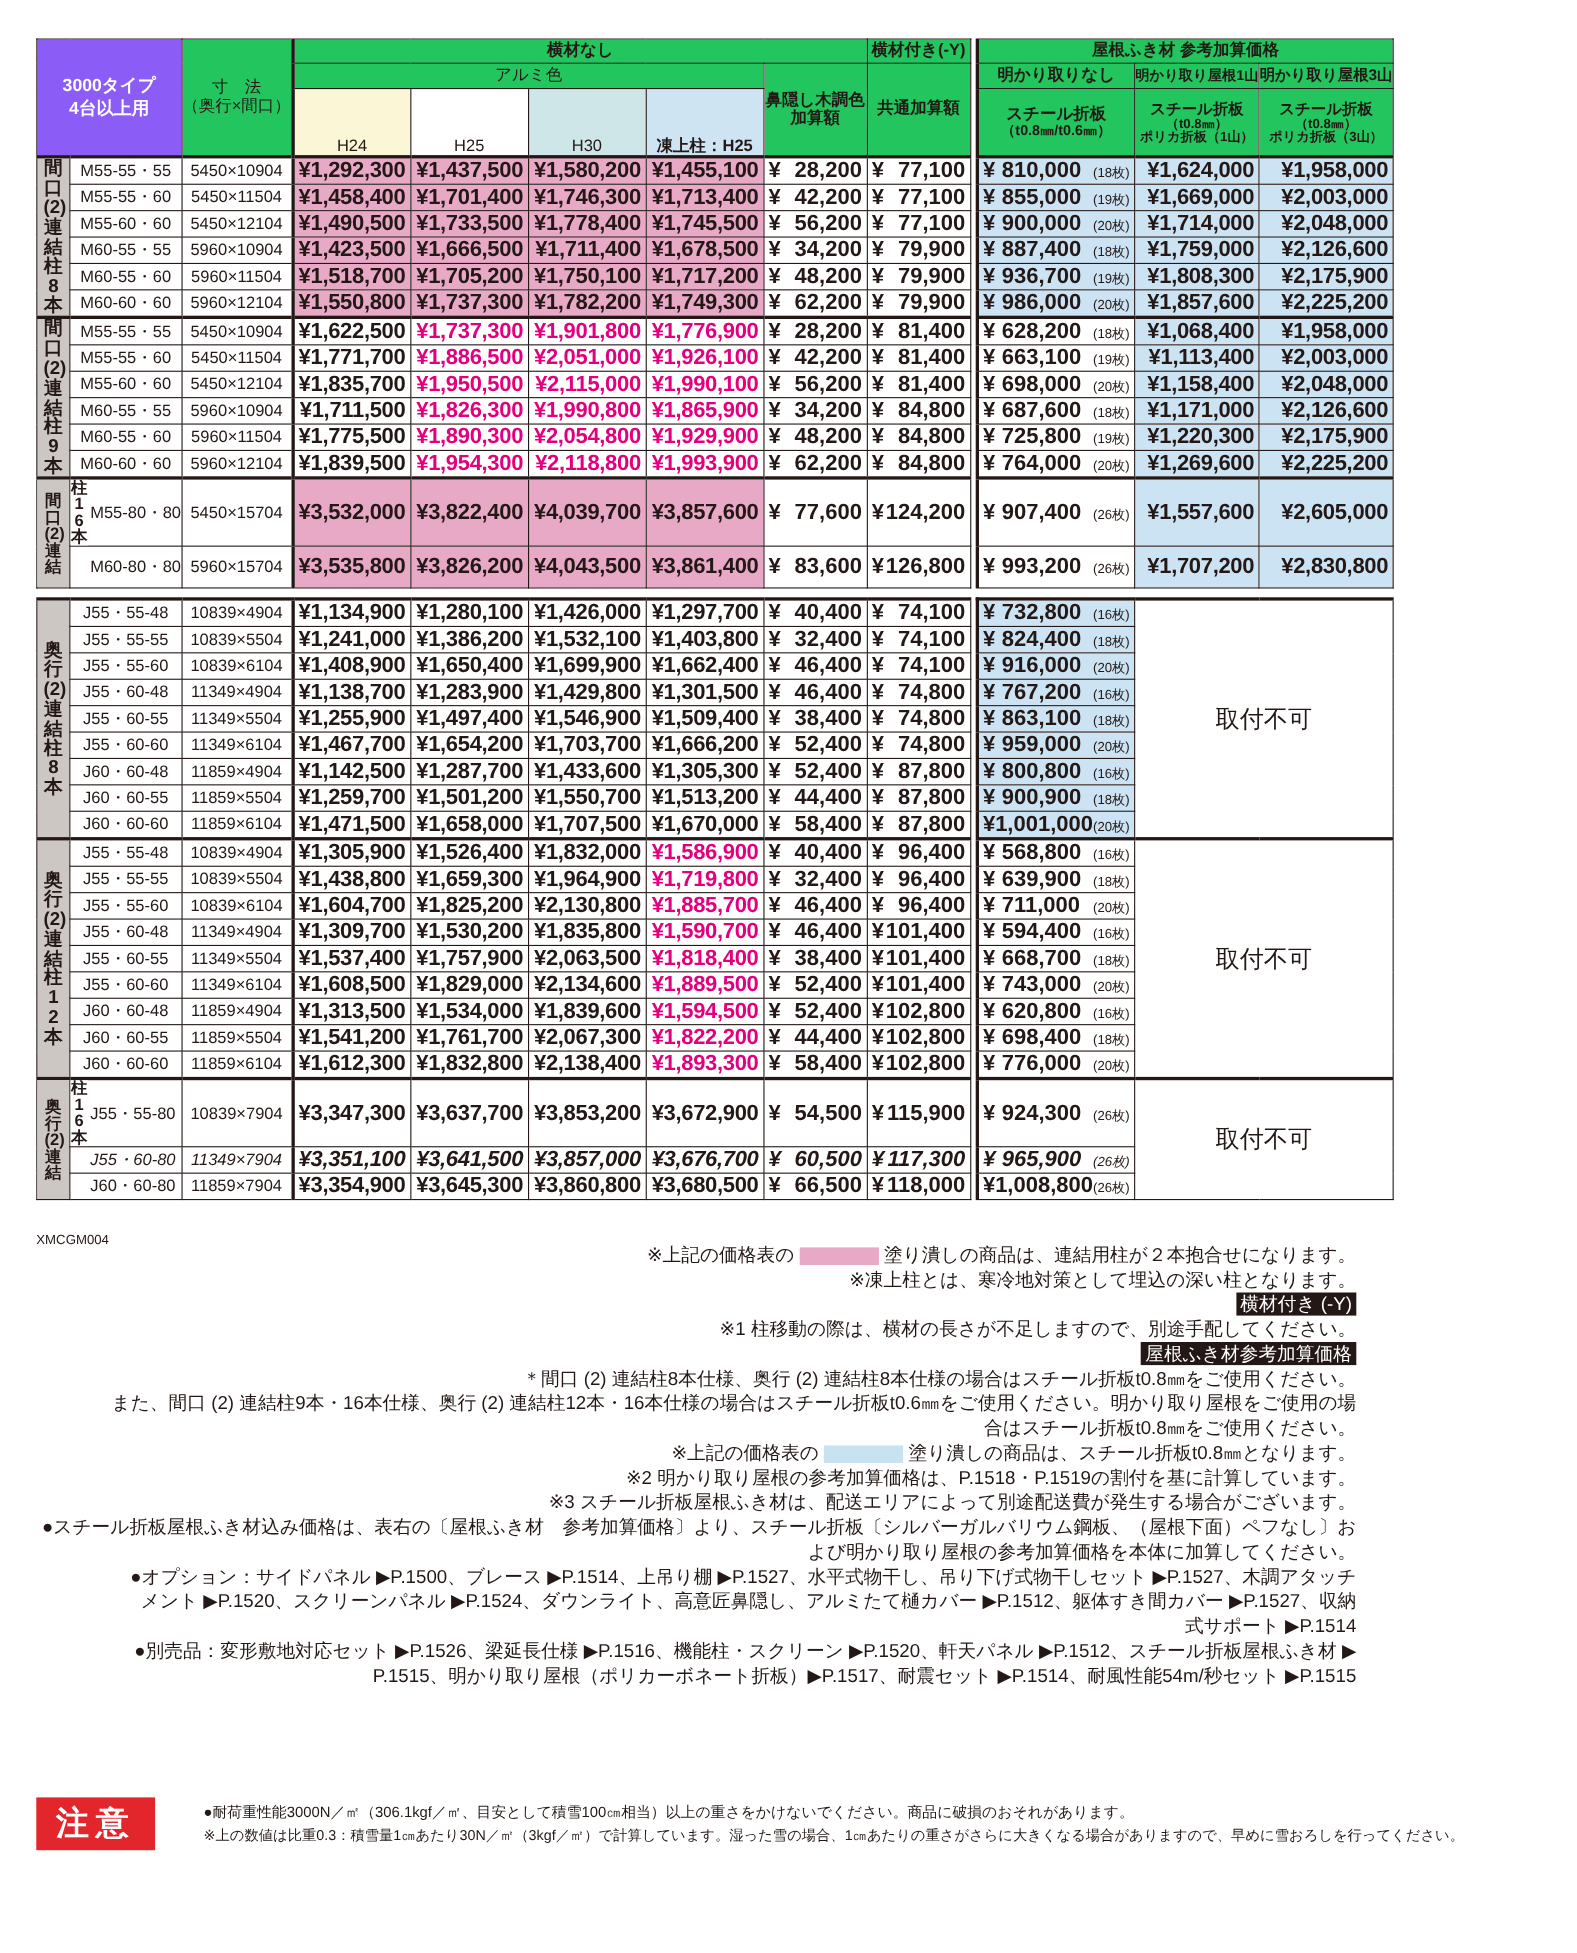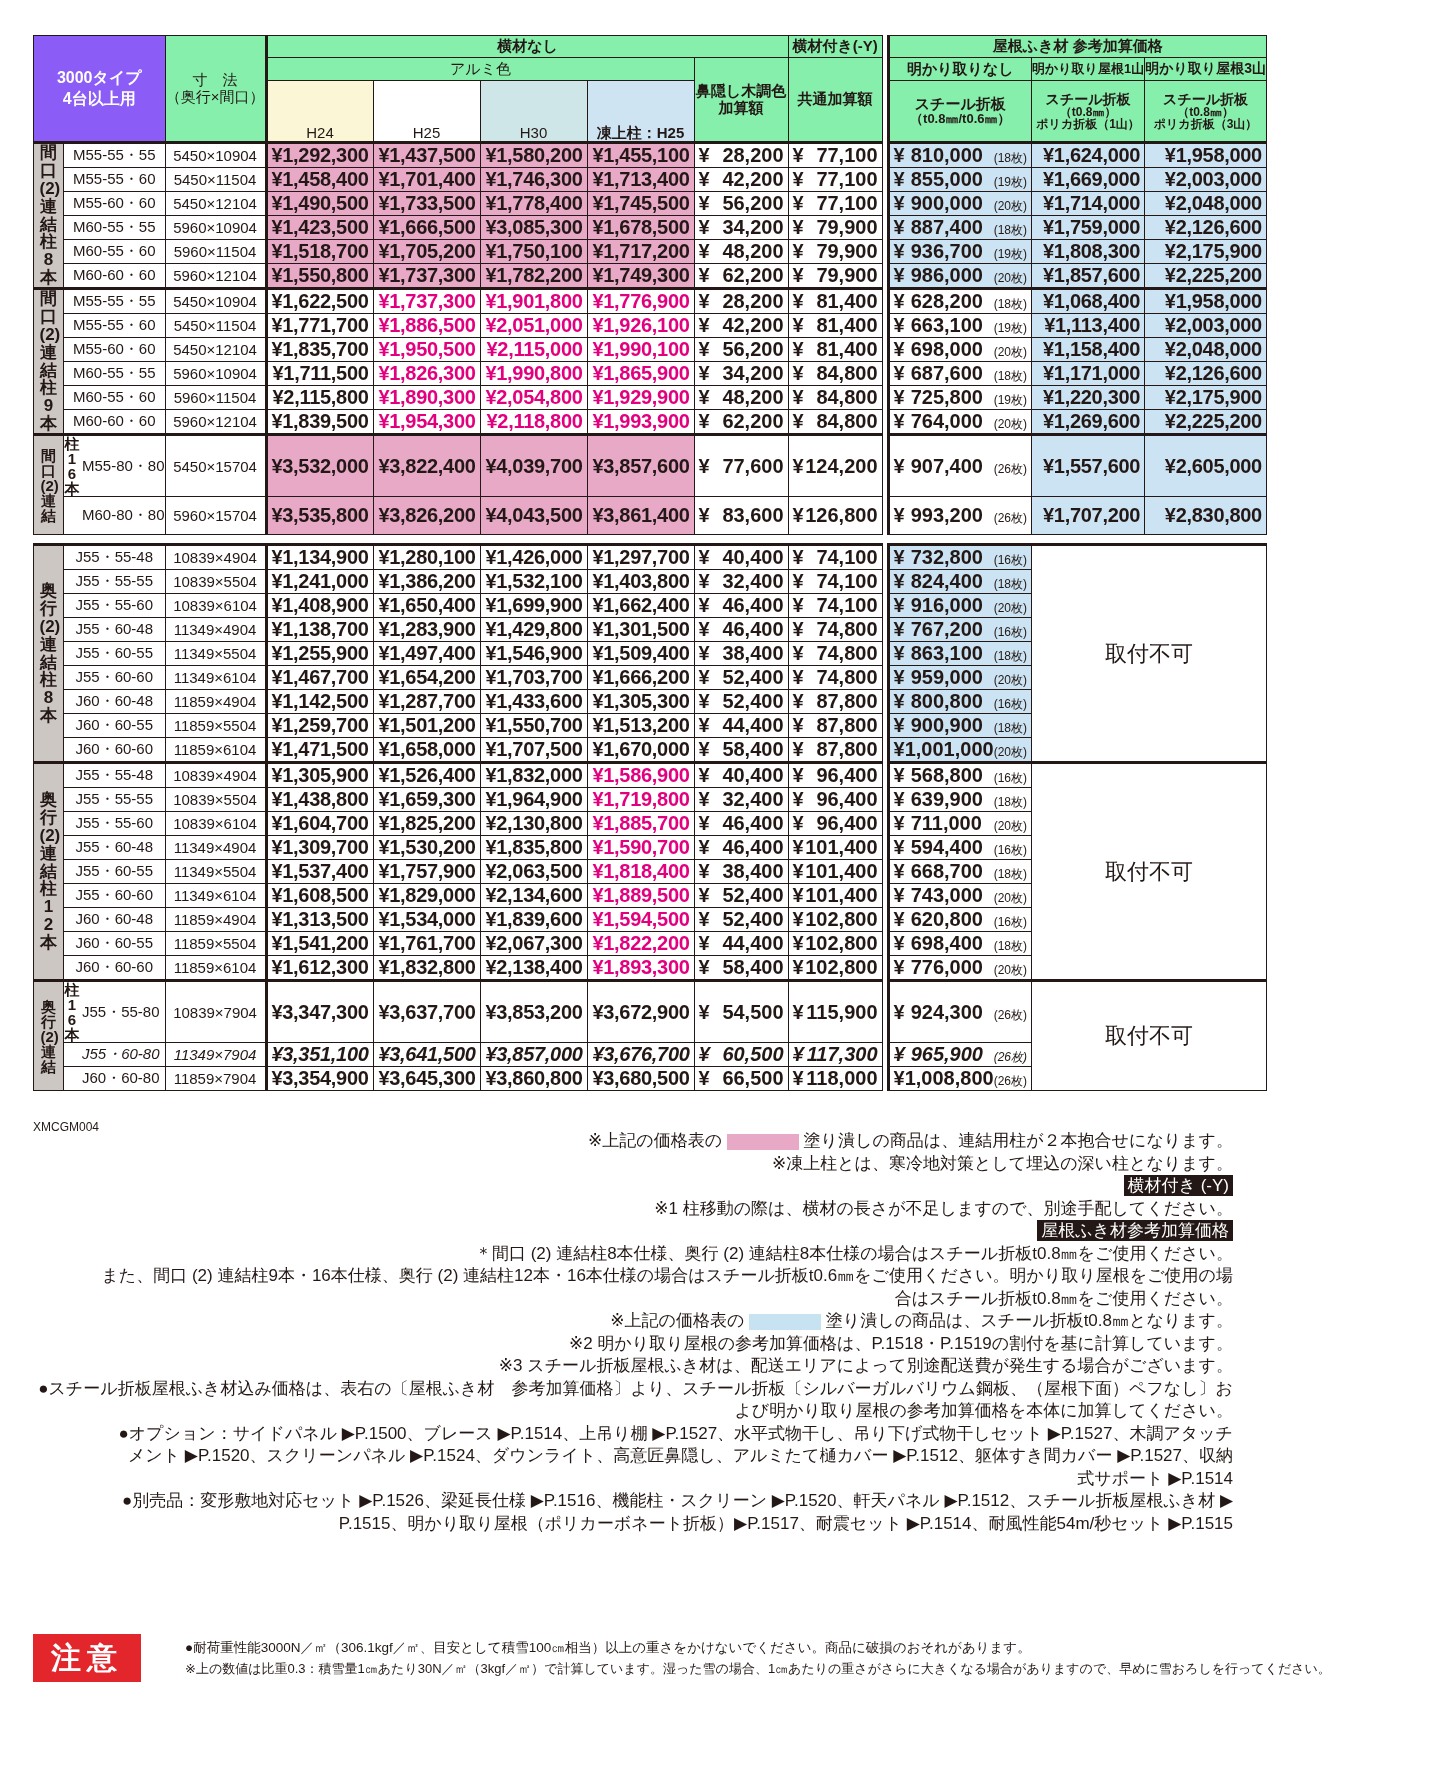--- a/index.html
+++ b/index.html
@@ -1,20 +1,20 @@
 <!DOCTYPE html>
 <html><head>
 <meta charset="utf-8">
 <style>
   html,body{margin:0;padding:0;background:#fff;}
   body{width:1434px;height:1775px;position:relative;font-family:"Liberation Sans","DejaVu Sans",sans-serif;color:#231815;overflow:hidden;}
   .wrap{position:absolute;left:33px;top:35px;}
   table{border-collapse:collapse;table-layout:fixed;}
   td,th{border:1px solid #231815;padding:0;box-sizing:border-box;white-space:nowrap;overflow:hidden;}
-  .hd{background:#86efac;font-weight:bold;font-size:15px;text-align:center;line-height:1.1;}
+  .hd{background:#22c55e;font-weight:bold;font-size:15px;text-align:center;line-height:1.1;}
   .blk{background:#8b5cf6;color:#fff;font-weight:bold;font-size:16px;text-align:center;}
   .h24{background:#fbf6d6;}
   .h25{background:#fff;}
   .h30{background:#cfe6e8;}
   .hfz{background:#cfe4f3;}
   .grp{background:#cdc7c4;font-weight:bold;font-size:17px;text-align:center;vertical-align:middle;line-height:1.0;}
   .grp2{background:#fff;font-weight:bold;font-size:17px;text-align:center;line-height:1.0;}
   .code{font-size:15px;text-align:center;}
   .dim{font-size:15px;text-align:center;}
   .pr{font-weight:bold;font-size:20px;text-align:right;padding-right:4px;letter-spacing:-0.3px;}
@@ -196,21 +196,21 @@
             </div>
           </td>
           <td class="pr blue">¥1,714,000</td>
           <td class="pr blue">¥2,048,000</td>
         </tr>
         <tr style="height: 23.5px;">
           <td class="code">M60-55・55</td>
           <td class="dim">5960×10904</td>
           <td class="pr thickL pink">¥1,423,500</td>
           <td class="pr pink">¥1,666,500</td>
-          <td class="pr pink">¥3,085,300</td>
+          <td class="pr pink">¥1,711,400</td>
           <td class="pr pink">¥1,678,500</td>
           <td class="">
             <div class="yen">
               <span>¥</span>
               <span>34,200</span>
             </div>
           </td>
           <td class="">
             <div class="yen">
               <span>¥</span>
@@ -407,21 +407,21 @@
               <span>687,600</span>
               <span class="cnt">(18枚)</span>
             </div>
           </td>
           <td class="pr blue">¥1,171,000</td>
           <td class="pr blue">¥2,126,600</td>
         </tr>
         <tr style="height: 23.5px;">
           <td class="code">M60-55・60</td>
           <td class="dim">5960×11504</td>
-          <td class="pr thickL">¥2,115,800</td>
+          <td class="pr thickL">¥1,775,500</td>
           <td class="pr mag">¥1,890,300</td>
           <td class="pr mag">¥2,054,800</td>
           <td class="pr mag">¥1,929,900</td>
           <td class="">
             <div class="yen">
               <span>¥</span>
               <span>48,200</span>
             </div>
           </td>
           <td class="">

